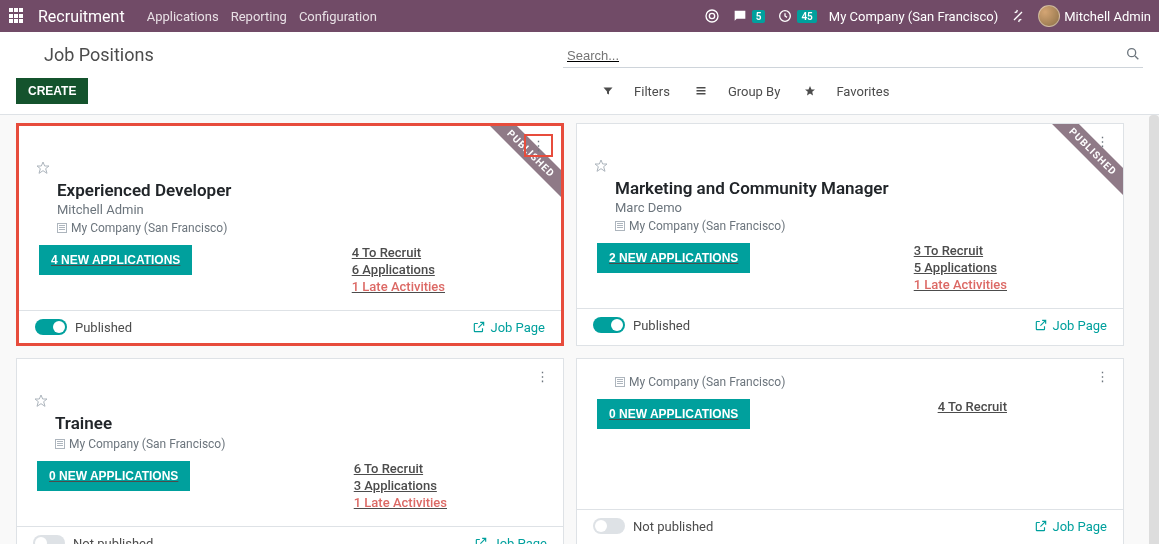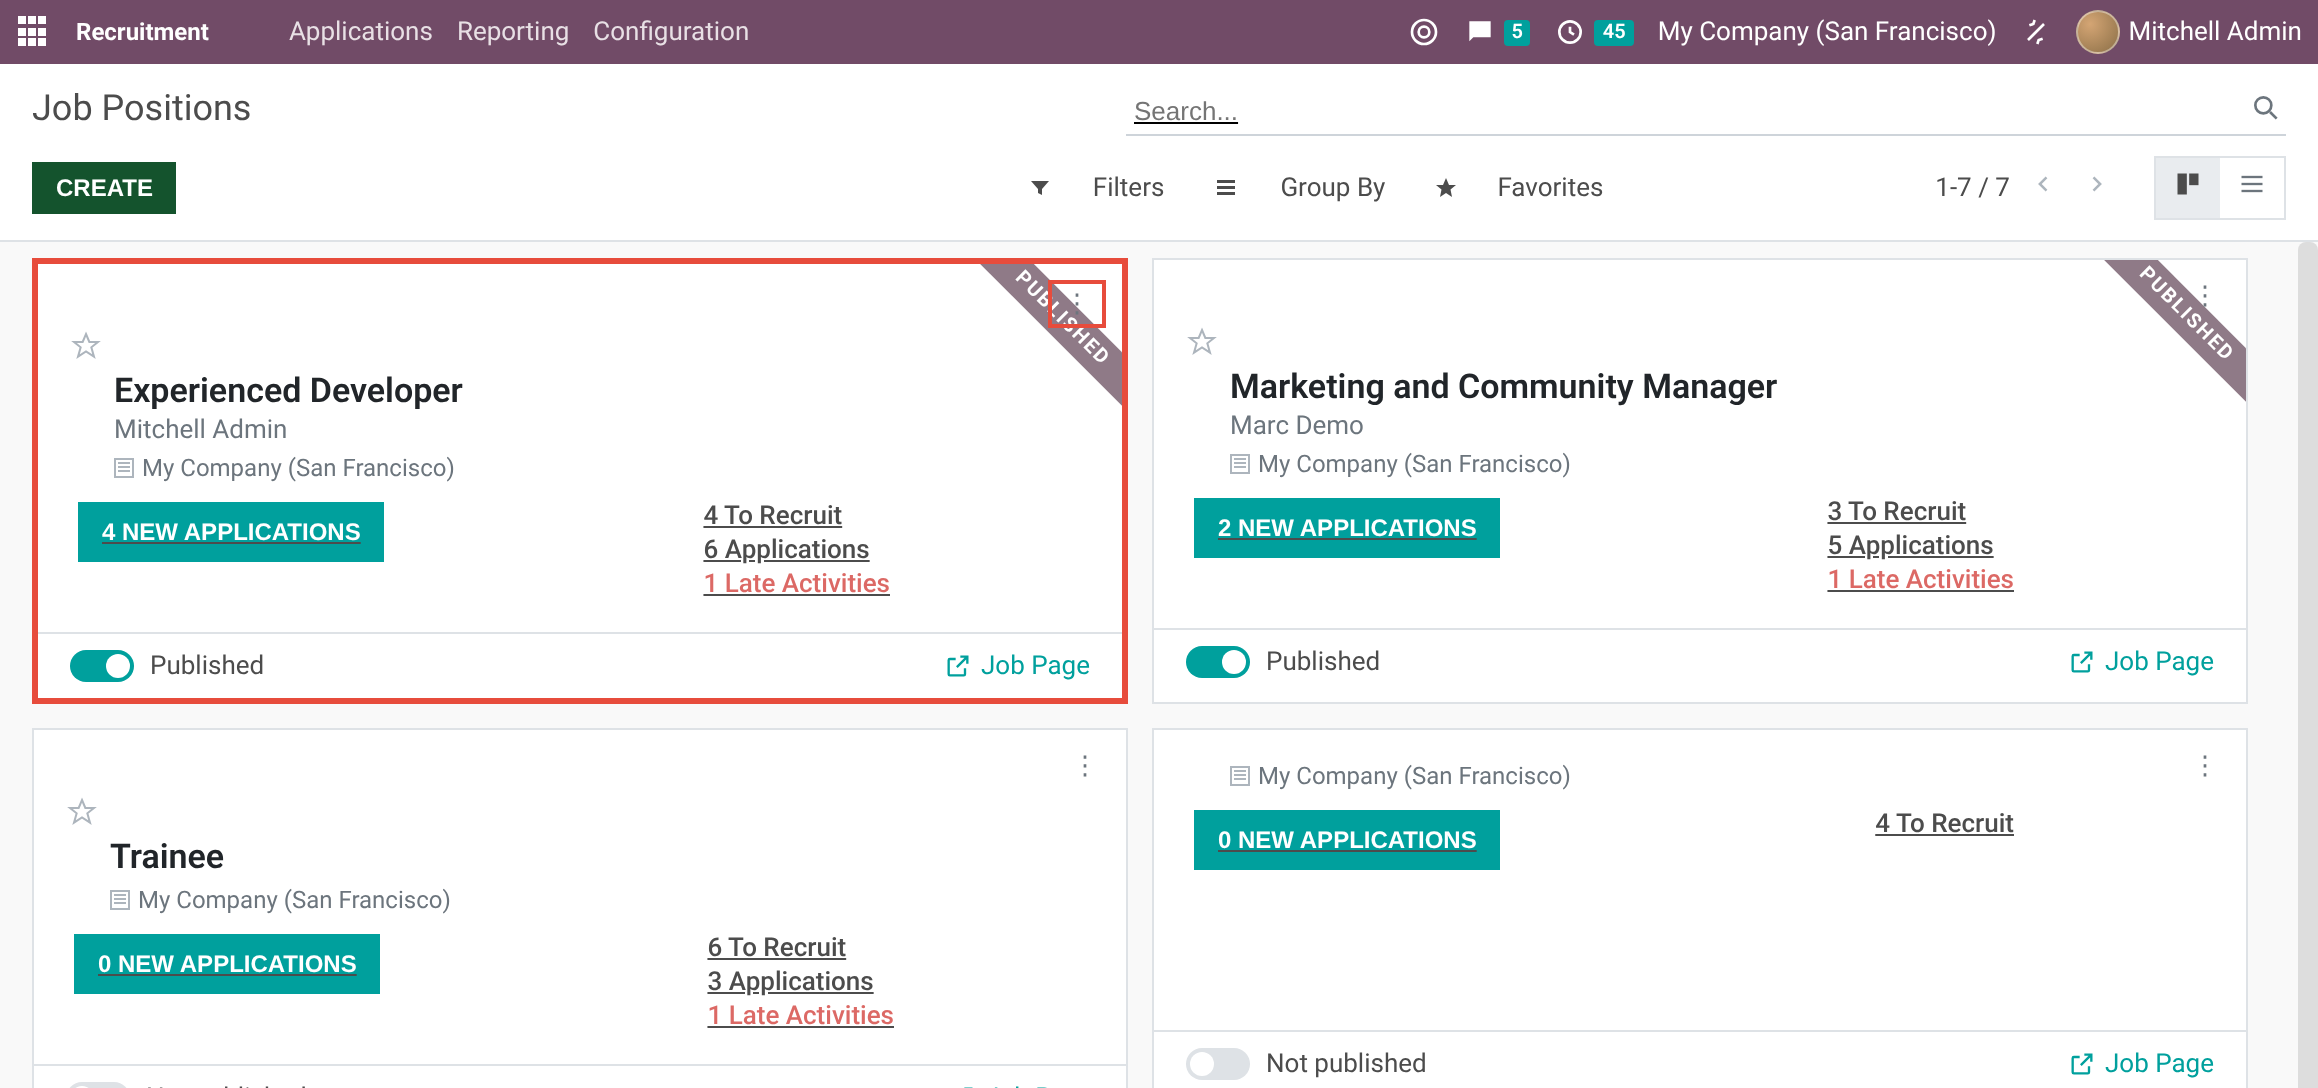--- a/index.html
+++ b/index.html
@@ -2,32 +2,32 @@
 <html><head>
 <meta charset="utf-8">
 <style>
 * { box-sizing: border-box; margin: 0; padding: 0; }
 body { font-family: -apple-system, BlinkMacSystemFont, "Segoe UI", Roboto, sans-serif; font-size: 13px; color: #4c4c4c; background: #f9f9f9; width: 1159px; height: 544px; overflow: hidden; }
 
 
 .topnav { background: #714b67; color: #fff; height: 32px; display: flex; align-items: center; padding: 0 8px; gap: 12px; }
 .topnav .apps-icon { width: 18px; height: 18px; display: flex; flex-wrap: wrap; gap: 1px; padding:1px; }
 .topnav .apps-icon span { width:4px; height:4px; background:#fff; }
-.topnav .brand { font-size: 12px; font-weight: 700; margin-right: 28px; }
+.topnav .brand { font-size: 16px; font-weight: 400; margin-right: 10px; }
 .topnav .menu-item { font-size: 13px; color: #e8e0e5; cursor: pointer; }
 .topnav .spacer { flex: 1; }
 .topnav .right-item { display: flex; align-items: center; gap: 4px; font-size: 13px; color:#fff; }
 .topnav .badge { background: #00a09d; color:#fff; font-size:10px; padding:1px 4px; border-radius:2px; font-weight:600; }
 .topnav svg { fill:#fff; }
 .avatar-img { width:22px; height:22px; border-radius:50%; background: radial-gradient(circle at 30% 30%, #d4a574, #8b6f47); border:1px solid rgba(255,255,255,.4); }
 
 
 .controlbar { background:#fff; border-bottom:1px solid #dee2e6; padding: 12px 16px 0; }
 .cb-row1 { display:flex; align-items:flex-start; }
-.page-title { font-size:18px; color:#4c4c4c; font-weight:400; }
+.page-title { font-size:18px; color:#4c4c4c; font-weight:400;margin-left:28px; }
 .search-wrap { flex:1; margin-left:auto; max-width:580px; position:relative; }
 .search-input { width:100%; border:none; border-bottom:1px solid #ced4da; padding:4px 24px 4px 4px; font-size:13px; outline:none; background:transparent;text-decoration:underline; }
 .search-icon-btn { position:absolute; right:2px; top:2px; }
 .cb-row2 { display:flex; align-items:center; padding: 10px 0 10px; }
 .create-btn { background:#14532d; color:#fff; border:none; padding:6px 12px; font-size:12px; font-weight:600; cursor:pointer; }
 .filter-group { margin-left:auto; display:flex; gap:24px; align-items:center; margin-right:auto; padding-left:260px; }
 .filter-item { display:flex; align-items:center; gap:20px; color:#4c4c4c; cursor:pointer; }
 .pager-group { display:flex; align-items:center; gap:8px; }
 .pager-txt { color:#4c4c4c; }
 .nav-arrow { color:#adb5bd; cursor:pointer; padding:4px; }
@@ -150,48 +150,20 @@
           </svg>
         <span>Group By</span>
       </div>
       <div class="filter-item">
         <svg width="12" height="12" viewBox="0 0 24 24">
             <path d="M12 2l3 7h7l-5.5 4.5L18 21l-6-4-6 4 1.5-7.5L2 9h7l3-7z" fill="#4c4c4c"></path>
           </svg>
         <span>Favorites</span>
       </div>
     </div>
-    <div class="pager-group">
-      <span class="pager-txt">1-7 / 7</span>
-      <span class="nav-arrow">
-        <svg width="10" height="12" viewBox="0 0 24 24">
-            <path d="M15 4l-8 8 8 8" fill="none" stroke="#adb5bd" stroke-width="3"></path>
-          </svg>
-      </span>
-      <span class="nav-arrow">
-        <svg width="10" height="12" viewBox="0 0 24 24">
-            <path d="M9 4l8 8-8 8" fill="none" stroke="#adb5bd" stroke-width="3"></path>
-          </svg>
-      </span>
-      <div class="view-switch">
-        <div class="view-btn active">
-          <svg width="16" height="14" viewBox="0 0 24 24">
-              <rect x="3" y="3" width="8" height="18" fill="#4c4c4c"></rect>
-              <rect x="13" y="3" width="8" height="10" fill="#4c4c4c"></rect>
-            </svg>
-        </div>
-        <div class="view-btn">
-          <svg width="16" height="14" viewBox="0 0 24 24">
-              <line x1="3" y1="6" x2="21" y2="6" stroke="#6c757d" stroke-width="2"></line>
-              <line x1="3" y1="12" x2="21" y2="12" stroke="#6c757d" stroke-width="2"></line>
-              <line x1="3" y1="18" x2="21" y2="18" stroke="#6c757d" stroke-width="2"></line>
-            </svg>
-        </div>
-      </div>
-    </div>
   </div>
 </div>
 
 <div class="kanban-area" id="kanban">
     <div class="card highlighted">
     <div class="ribbon">
         <span>PUBLISHED</span>
       </div>
     <div class="dots-btn boxed">⋮</div>
     <div class="card-body">

